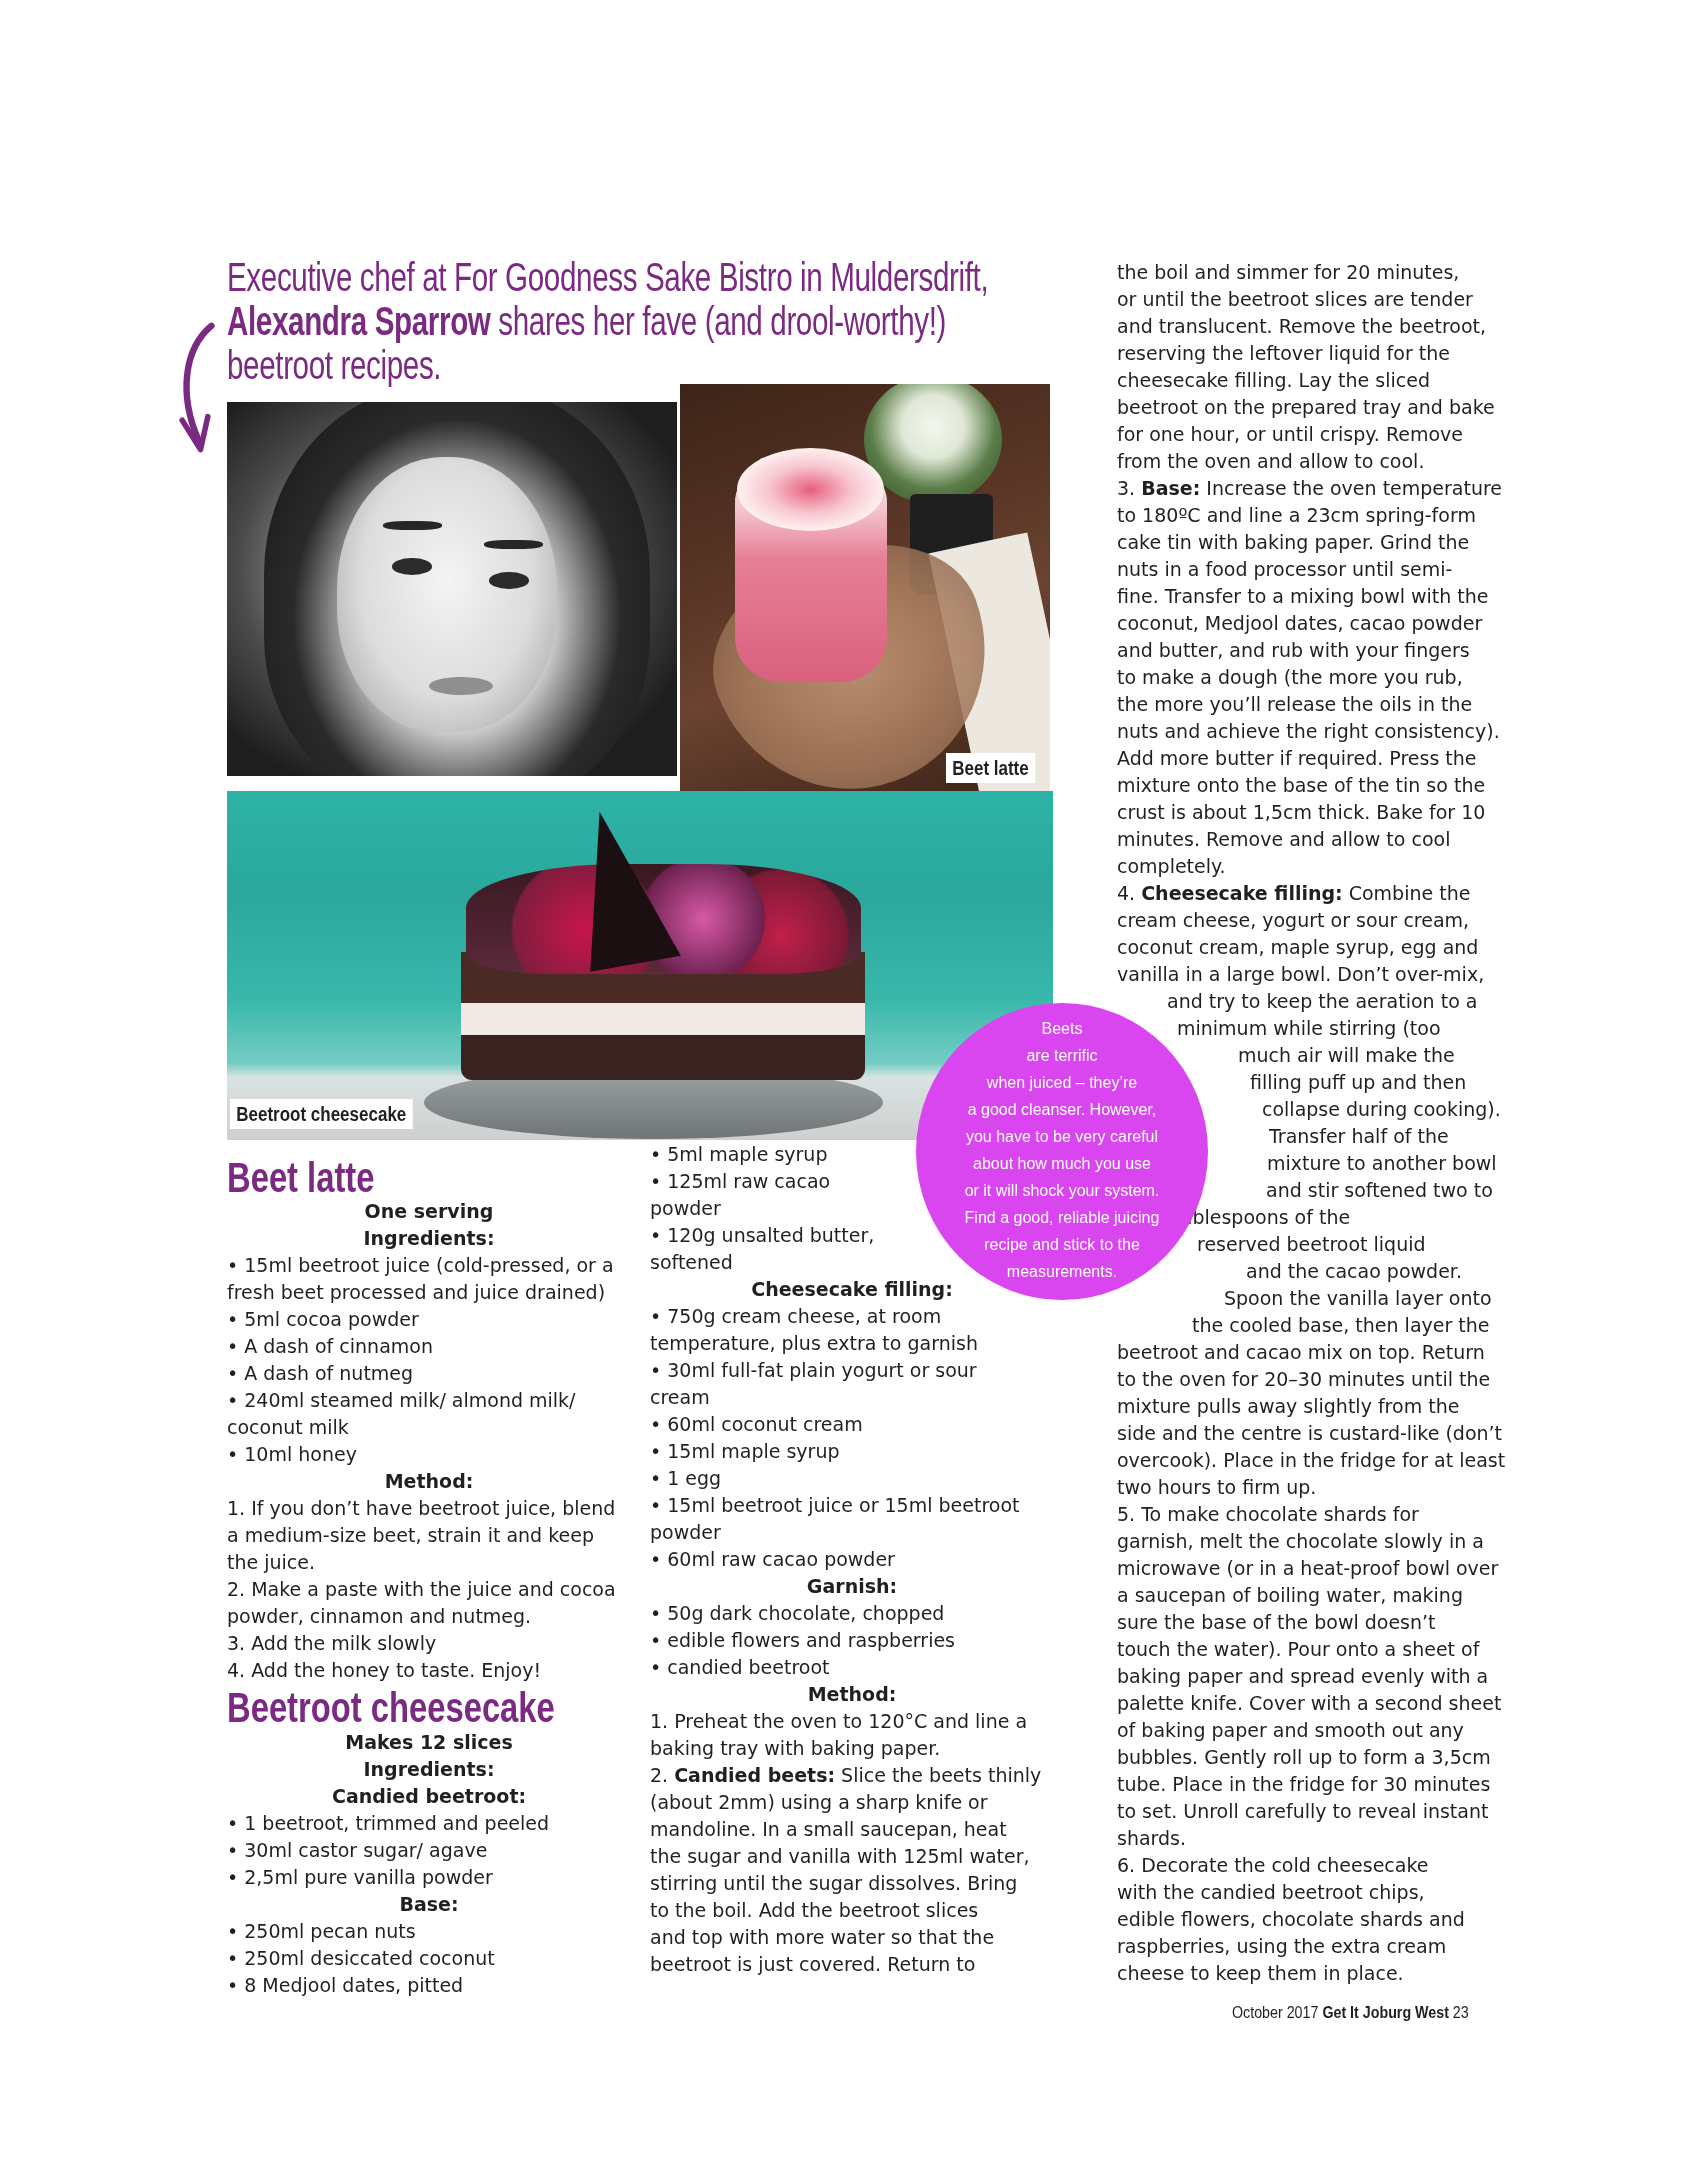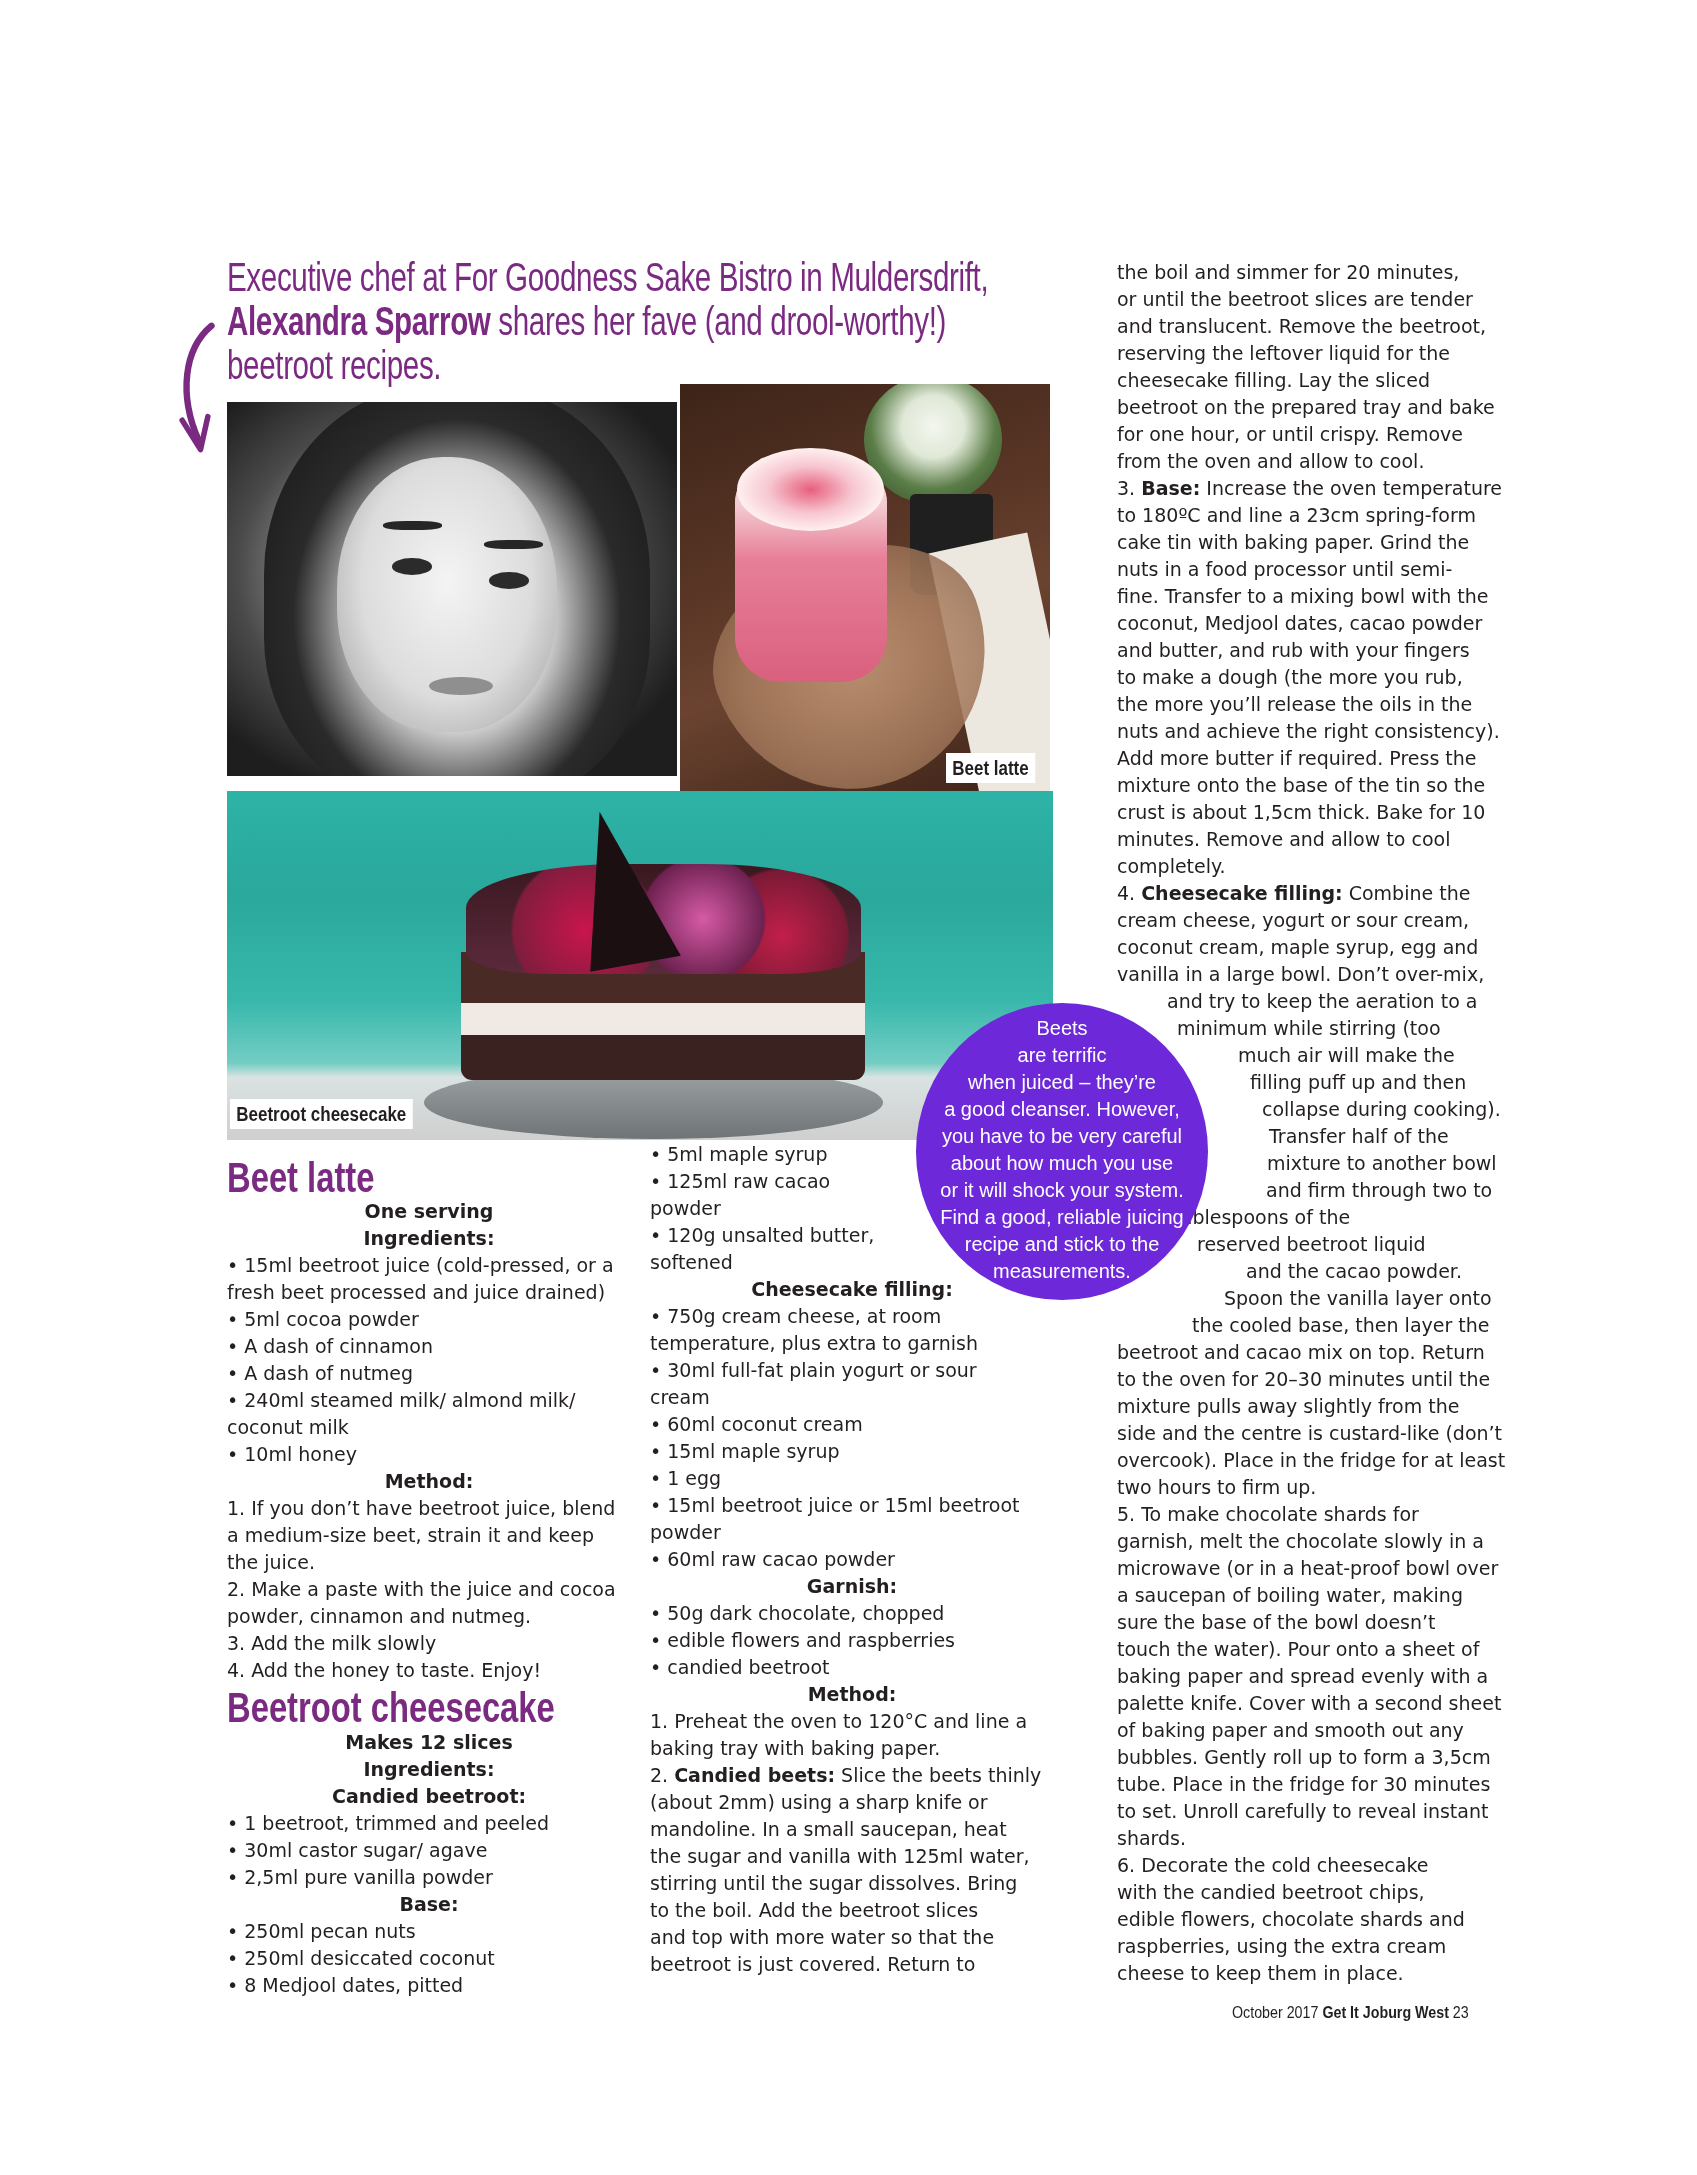--- a/index.html
+++ b/index.html
@@ -70,22 +70,22 @@
   .col2 { left: 650px; top: 1141px; width: 404px; }
   .col3 { left: 1076px; top: 259px; width: 404px; margin-left: 41px; }
   .col p { margin: 0; white-space: nowrap; }
   .col .b { font-weight: bold; text-align: center; }
   .col .b-inline { font-weight: bold; }
   .recipe-title { font-family: "Liberation Sans", sans-serif; color: #7b2a82; font-size: 42px; line-height: 48px;
     transform: scaleX(0.78); transform-origin: left top; white-space: nowrap; margin: 0; }
   .col .t1 { margin-top: -3.7px; }
 
   
-  .quote { left: 916px; top: 1003px; width: 292px; height: 297px; border-radius: 50%; background: #6d28d9;
-    color: #ffffff; font-family: "Liberation Sans", sans-serif; font-size: 20px; line-height: 27px; text-align:center;
+  .quote { left: 916px; top: 1003px; width: 292px; height: 297px; border-radius: 50%; background: #d946ef;
+    color: #ffffff; font-family: "Liberation Sans", sans-serif; font-size: 16px; line-height: 27px; text-align:center;
     display:flex; flex-direction:column; align-items:center; justify-content:flex-start; padding-top: 12px; box-sizing: border-box; }
   .quote p { margin:0; white-space:nowrap; }
 
   .footer { left: 1232px; top: 2002px; font-family: "Liberation Sans", sans-serif; font-size: 17.4px; color: #231f20;
     transform: scaleX(0.82); transform-origin: left top; white-space:nowrap; }
   .footer .mag { font-weight: bold; }
 </style>
 </head>
 <body>
 
@@ -228,21 +228,21 @@
   <p>cream cheese, yogurt or sour cream,</p>
   <p>coconut cream, maple syrup, egg and</p>
   <p>vanilla in a large bowl. Don’t over-mix,</p>
   <p style="padding-left:50px">and try to keep the aeration to a</p>
   <p style="padding-left:60px">minimum while stirring (too</p>
   <p style="padding-left:121px">much air will make the</p>
   <p style="padding-left:133px">filling puff up and then</p>
   <p style="padding-left:145px">collapse during cooking).</p>
   <p style="padding-left:152px">Transfer half of the</p>
   <p style="padding-left:150px">mixture to another bowl</p>
-  <p style="padding-left:149px">and firm through two to</p>
+  <p style="padding-left:149px">and stir softened two to</p>
   <p style="">three tablespoons of the</p>
   <p style="padding-left:80px">reserved beetroot liquid</p>
   <p style="padding-left:129px">and the cacao powder.</p>
   <p style="padding-left:107px">Spoon the vanilla layer onto</p>
   <p style="padding-left:75px">the cooled base, then layer the</p>
   <p>beetroot and cacao mix on top. Return</p>
   <p>to the oven for 20–30 minutes until the</p>
   <p>mixture pulls away slightly from the</p>
   <p>side and the centre is custard-like (don’t</p>
   <p>overcook). Place in the fridge for at least</p>

